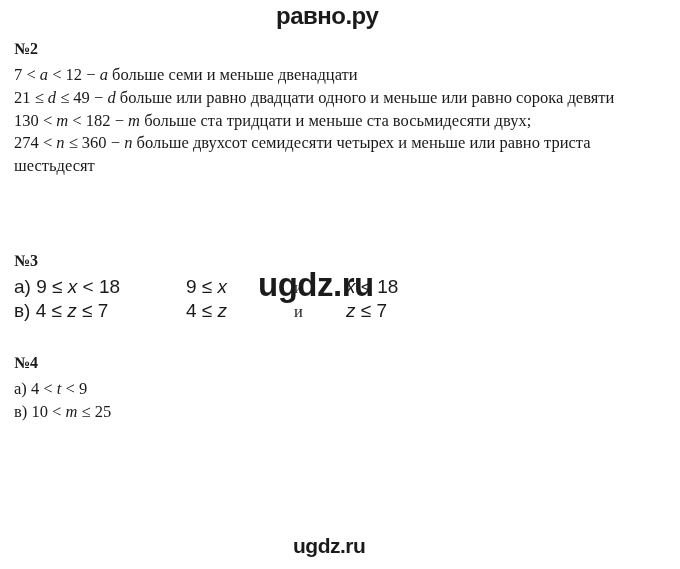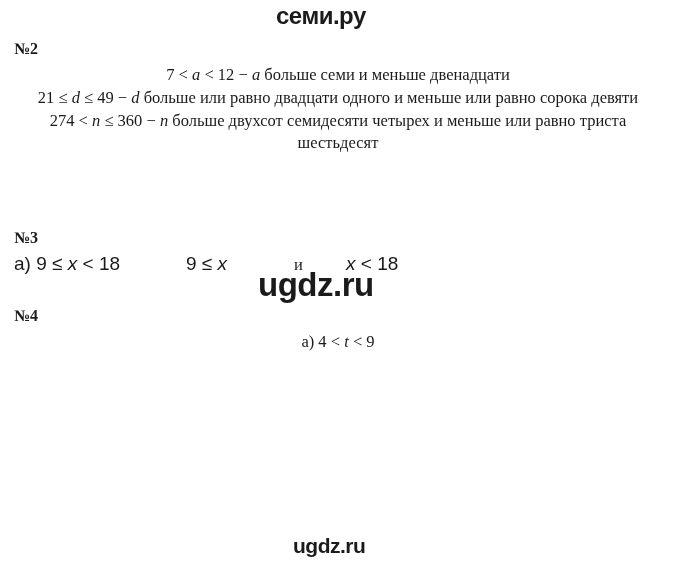--- a/index.html
+++ b/index.html
@@ -56,21 +56,20 @@
     font-size: 16px;
     margin: 0 0 6px 0;
   }
   .block {
     margin-bottom: 2px;
   }
   .line {
     font-size: 16.5px;
     line-height: 1.38;
     margin: 0;
-    text-align: center;
   }
   .it {
     font-style: italic;
   }
   .sec2 { margin-top: 0; }
   .sec3 { margin-top: 74px; }
   .sec4 { margin-top: 30px; }
   table.eqtable {
     border-collapse: collapse;
     font-size: 16.5px;
@@ -85,45 +84,53 @@
   td.c-and   { width: 52px; }
   td.c-right { width: 120px; margin-left: 48px; }
   .sans-var {
     font-family: "Liberation Sans", sans-serif;
     font-size: 19px;
   }
 </style>
 </head>
 <body>
 
-<div class="watermark-top">семи.ру</div>
+<div class="watermark-top">равно.ру</div>
 <div class="watermark-center">ugdz.ru</div>
 <div class="watermark-bottom">ugdz.ru</div>
 
 <div class="content">
 
   <div class="block sec2">
     <div class="task-num">№2</div>
     <p class="line">7 &lt; <span class="it">a</span> &lt; 12 − <span class="it">a</span> больше семи и меньше двенадцати</p>
     <p class="line">21 ≤ <span class="it">d</span> ≤ 49 − <span class="it">d</span> больше или равно двадцати одного и меньше или равно сорока девяти</p>
+    <p class="line">130 &lt; <span class="it">m</span> &lt; 182 − <span class="it">m</span> больше ста тридцати и меньше ста восьмидесяти двух;</p>
     <p class="line">274 &lt; <span class="it">n</span> ≤ 360 − <span class="it">n</span> больше двухсот семидесяти четырех и меньше или равно триста шестьдесят</p>
   </div>
 
   <div class="block sec3">
     <div class="task-num">№3</div>
     <table class="eqtable">
       <tbody>
           <tr>
         <td class="c-label sans-var">а) 9 ≤ <span class="it">x</span> &lt; 18</td>
         <td class="c-left sans-var">9 ≤ <span class="it">x</span></td>
         <td class="c-and">и</td>
         <td class="c-right sans-var"><span class="it">x</span> &lt; 18</td>
       </tr>
+      <tr>
+        <td class="c-label sans-var">в) 4 ≤ <span class="it">z</span> ≤ 7</td>
+        <td class="c-left sans-var">4 ≤ <span class="it">z</span></td>
+        <td class="c-and">и</td>
+        <td class="c-right sans-var"><span class="it">z</span> ≤ 7</td>
+      </tr>
     </tbody>
       </table>
   </div>
 
   <div class="block sec4">
     <div class="task-num">№4</div>
     <p class="line">а) 4 &lt; <span class="it">t</span> &lt; 9</p>
+    <p class="line">в) 10 &lt; <span class="it">m</span> ≤ 25</p>
   </div>
 
 </div>
 
 </body></html>

